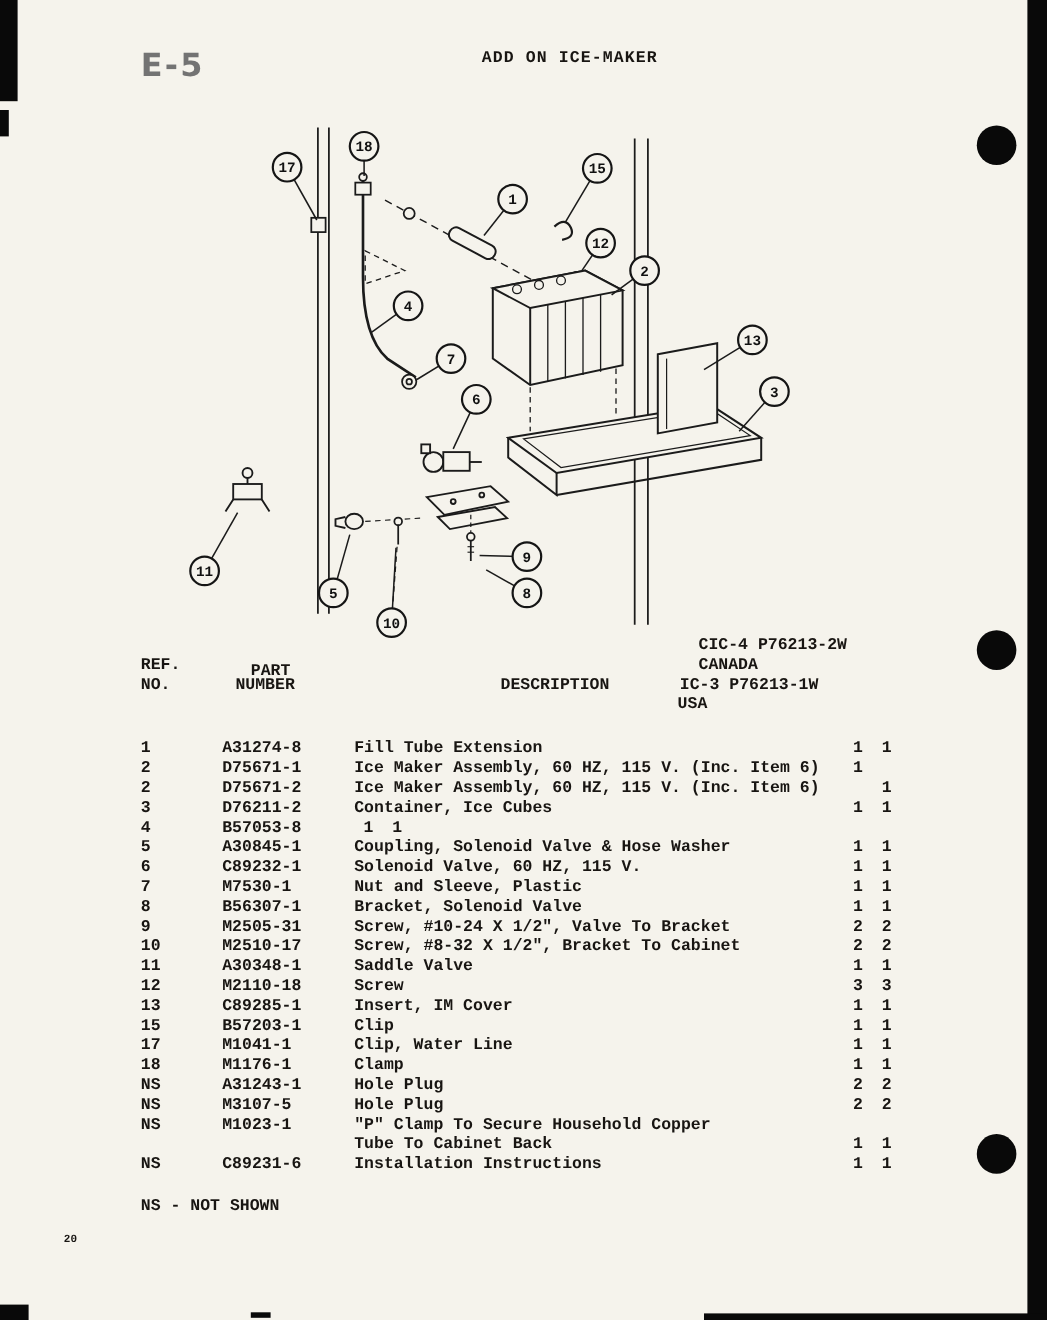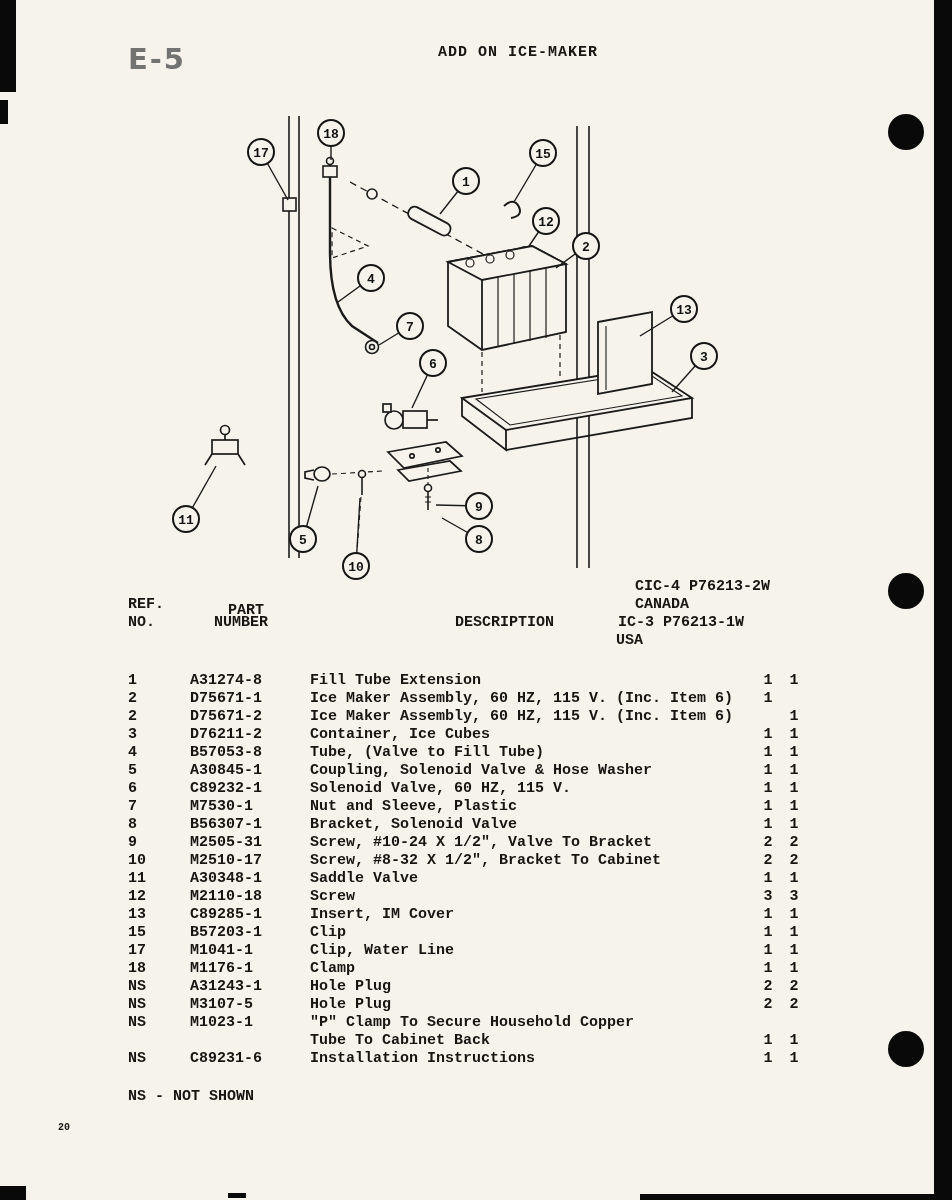--- a/index.html
+++ b/index.html
@@ -31,21 +31,21 @@
     fill:#111; text-anchor:middle;
   }
 
   
   .th { position:absolute; font-size:15px; font-weight:600; white-space:pre; }
 
   
   .parts-table { position:absolute; left:128px; top:672px; width:700px; }
   .parts-table .row { display:flex; height:18px; line-height:18px; font-size:15px; font-weight:600; white-space:pre; }
   .c-ref  { width:62px; }
-  .c-part { width:120px; }
+  .c-part { width:120px;margin-left:12px; }
   .c-desc { width:445px; overflow:visible; }
   .c-qty  { width:26px; text-align:center; }
 
   .footnote { position:absolute; left:128px; top:1088px; font-size:15px; font-weight:700; }
   .page-number { position:absolute; left:58px; top:1122px; font-size:10px; font-weight:600; }
 
   
   .art { position:absolute; background:#090909; }
   .art-left-top    { left:0; top:0; width:16px; height:92px; }
   .art-left-mid    { left:0; top:100px; width:8px; height:24px; }
@@ -297,21 +297,20 @@
       <span class="c-ref">3</span>
       <span class="c-part">D76211-2</span>
       <span class="c-desc">Container, Ice Cubes</span>
       <span class="c-qty">1</span>
       <span class="c-qty">1</span>
     </div>
 
     <div class="row">
       <span class="c-ref">4</span>
       <span class="c-part">B57053-8</span>
-      <span class="c-desc">Tube, (Valve to Fill Tube)</span>
       <span class="c-qty">1</span>
       <span class="c-qty">1</span>
     </div>
 
     <div class="row">
       <span class="c-ref">5</span>
       <span class="c-part">A30845-1</span>
       <span class="c-desc">Coupling, Solenoid Valve &amp; Hose Washer</span>
       <span class="c-qty">1</span>
       <span class="c-qty">1</span>

